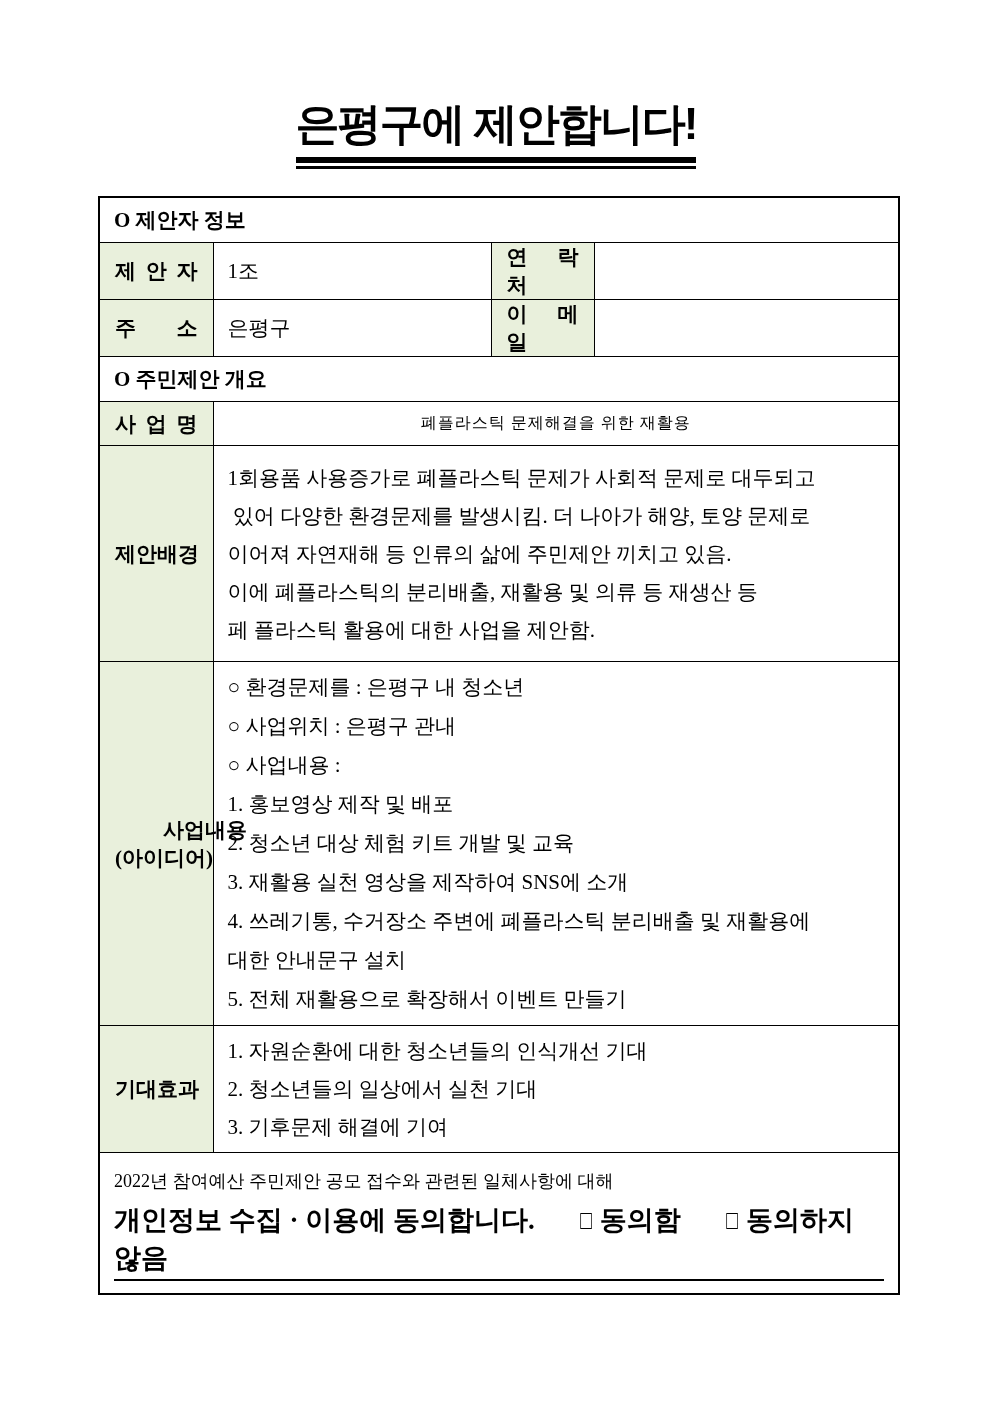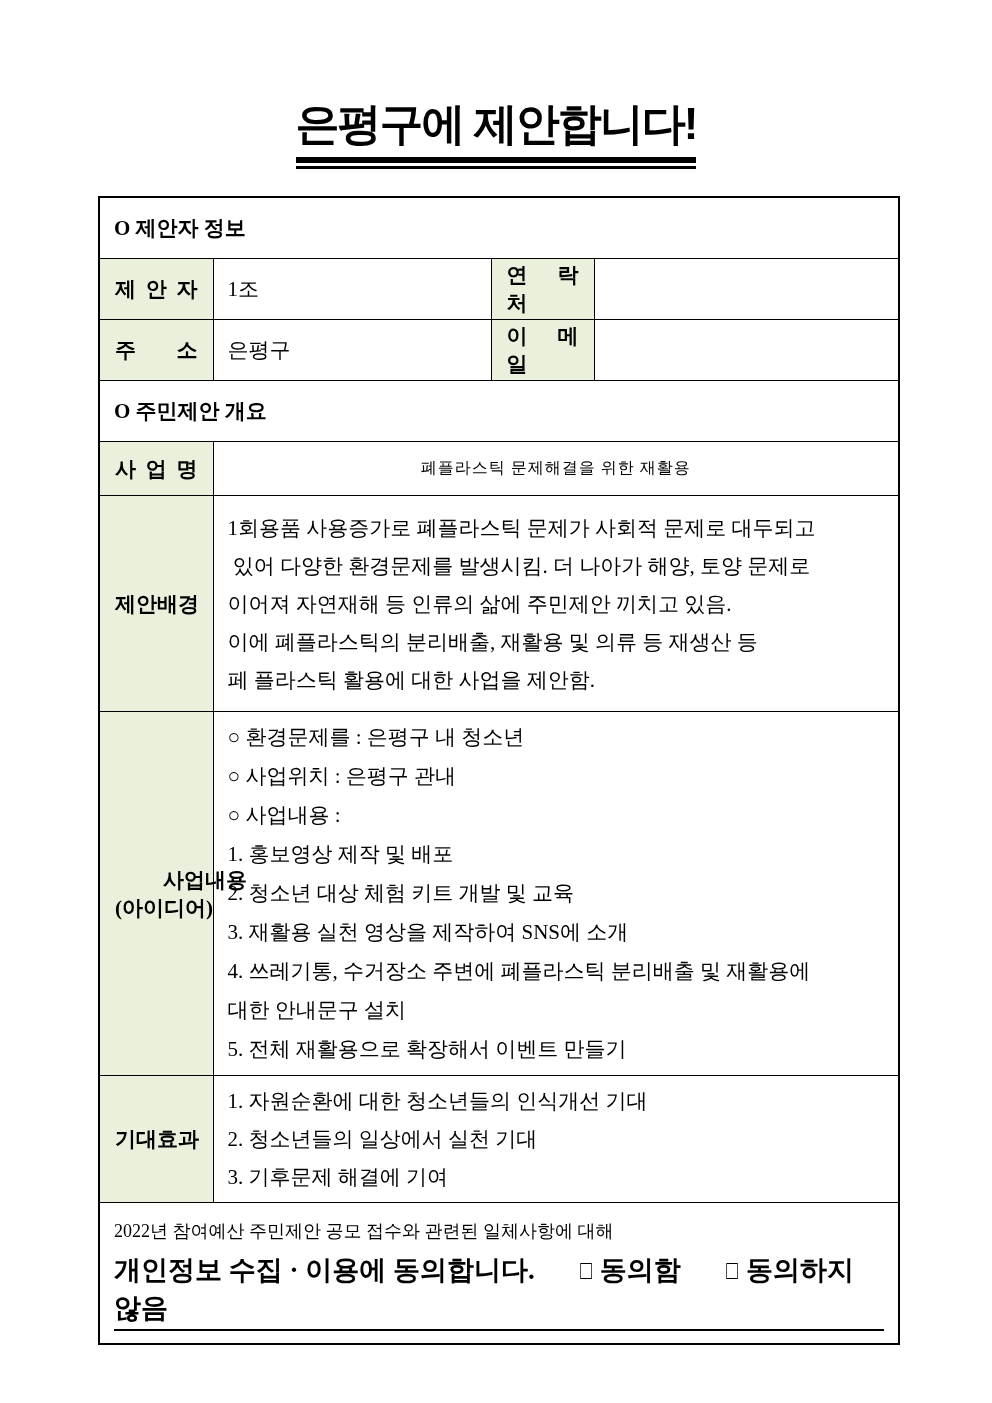--- a/index.html
+++ b/index.html
@@ -40,21 +40,21 @@
   
   table.form{
     margin:27px 0 0 98px;
     width:800px;
     border-collapse:collapse;
     table-layout:fixed;
     border:2px solid var(--border-c);
   }
   td{
     border:1px solid var(--border-c);
-    padding:16px 14px;
+    padding:8px 14px;
     font-size:21px;
     vertical-align:middle;
     word-break:keep-all;
   }
   td.lbl{
     background:var(--label-bg);
     font-weight:bold;
     text-align:justify;
     text-align-last:justify;
     padding:0 15px;

